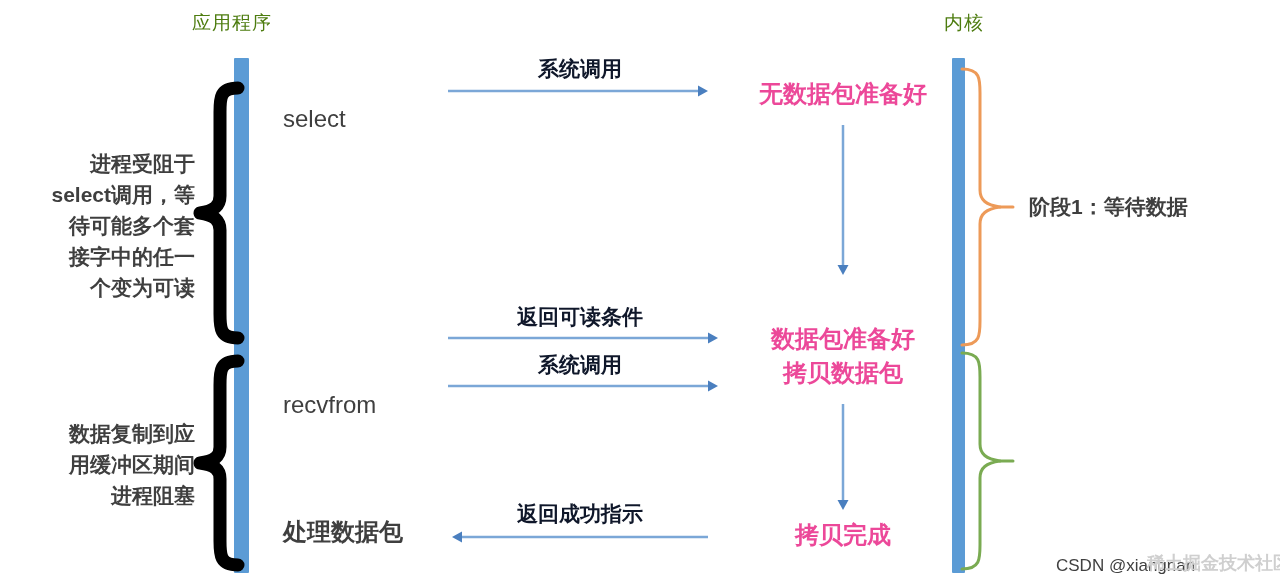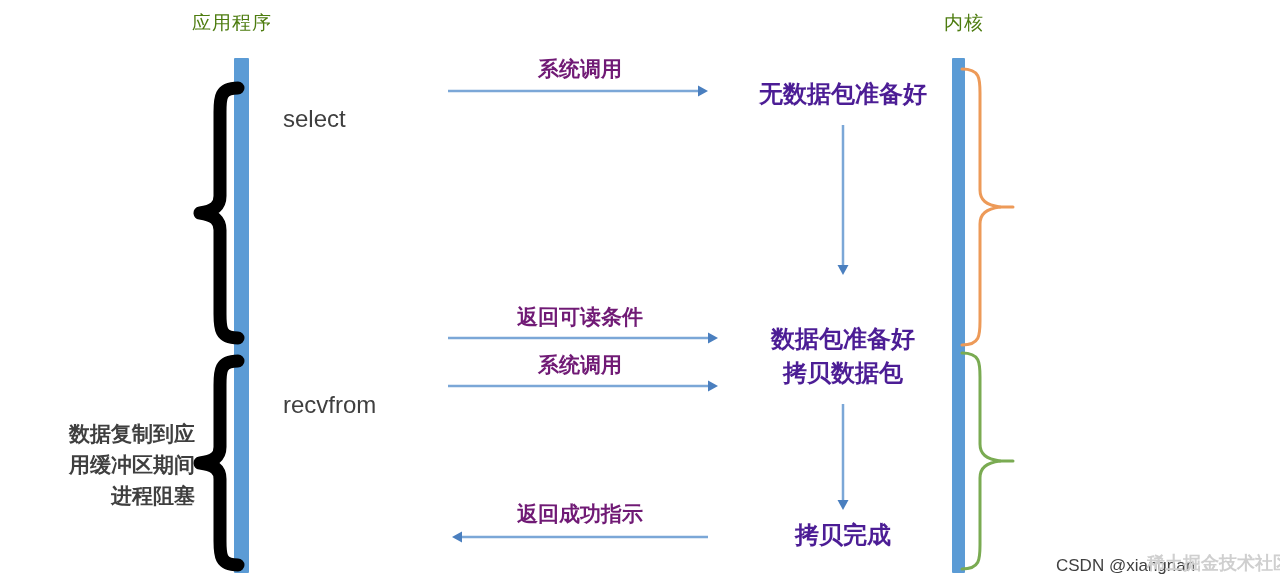--- a/index.html
+++ b/index.html
@@ -55,30 +55,30 @@
   .call-label-cn {
     font-size: 24px;
     color: #3f3f3f;
     font-weight: 600;
     white-space: nowrap;
   }
 
   
   .arrow-label {
     font-size: 21px;
-    color: #701a75;
+    color: #0f172a;
     font-weight: 600;
     white-space: nowrap;
     text-align: center;
   }
 
   
   .kernel-text {
     font-size: 24px;
-    color: #4c1d95;
+    color: #ec4899;
     font-weight: 600;
     text-align: center;
     line-height: 34px;
     white-space: pre-line;
   }
 
   
   .phase-text {
     font-size: 21px;
     color: #3f3f3f;
@@ -123,29 +123,35 @@
     </svg>
   </div>
 
   <div class="abs" style="left:198px; top:357px;">
     <svg width="42" height="212" viewBox="0 0 42 212">
       <path d="M40 4 C 22 4, 22 14, 22 28 L 22 90 C 22 100, 16 104, 2 106
                C 16 108, 22 112, 22 122 L 22 184 C 22 198, 22 208, 40 208" fill="none" stroke="#000000" stroke-width="13" stroke-linecap="round" stroke-linejoin="round"></path>
     </svg>
   </div>
 
+  <div class="abs note" style="left:10px; top:148px; width:185px;">进程受阻于
+select调用，等
+待可能多个套
+接字中的任一
+个变为可读</div>
 
   <div class="abs note" style="left:10px; top:418px; width:185px;">数据复制到应
 用缓冲区期间
 进程阻塞</div>
 
   <div class="abs call-label" style="left:283px; top:79px;">select</div>
 
   <div class="abs call-label" style="left:283px; top:365px;">recvfrom</div>
 
+  <div class="abs call-label-cn" style="left:283px; top:516px;">处理数据包</div>
 
   <div class="abs arrow-label" style="left:455px; top:55px; width:250px;">系统调用</div>
   <div class="abs" style="left:448px; top:84px;">
     <svg width="262" height="14" viewBox="0 0 262 14">
       <line x1="0" y1="7" x2="250" y2="7" stroke="#7ba7d7" stroke-width="2.5"></line>
       <path d="M250 1.5 L 260 7 L 250 12.5 Z" fill="#4a7fbf"></path>
     </svg>
   </div>
 
   <div class="abs arrow-label" style="left:455px; top:303px; width:250px;text-align:center;">返回可读条件</div>
@@ -202,19 +208,20 @@
   </div>
 
   <div class="abs" style="left:960px; top:350px;">
     <svg width="56" height="222" viewBox="0 0 56 222">
       <path d="M2 3 C 20 3, 20 13, 20 27 L 20 94 C 20 104, 26 109, 40 111
                C 26 113, 20 118, 20 128 L 20 195 C 20 209, 20 219, 2 219" fill="none" stroke="#7aab52" stroke-width="3" stroke-linecap="round" stroke-linejoin="round"></path>
       <line x1="40" y1="111" x2="53" y2="111" stroke="#7aab52" stroke-width="3" stroke-linecap="round"></line>
     </svg>
   </div>
 
+  <div class="abs phase-text" style="left:1029px; top:191px; width:245px;">阶段1：等待数据</div>
 
 
   <div class="abs watermark" style="left:1056px; top:556px;">CSDN @xiangnan</div>
 
   <div class="abs watermark-cn" style="left:1118px; top:551px;">稀土掘金技术社区</div>
 
 </div>
 
 </body></html>

